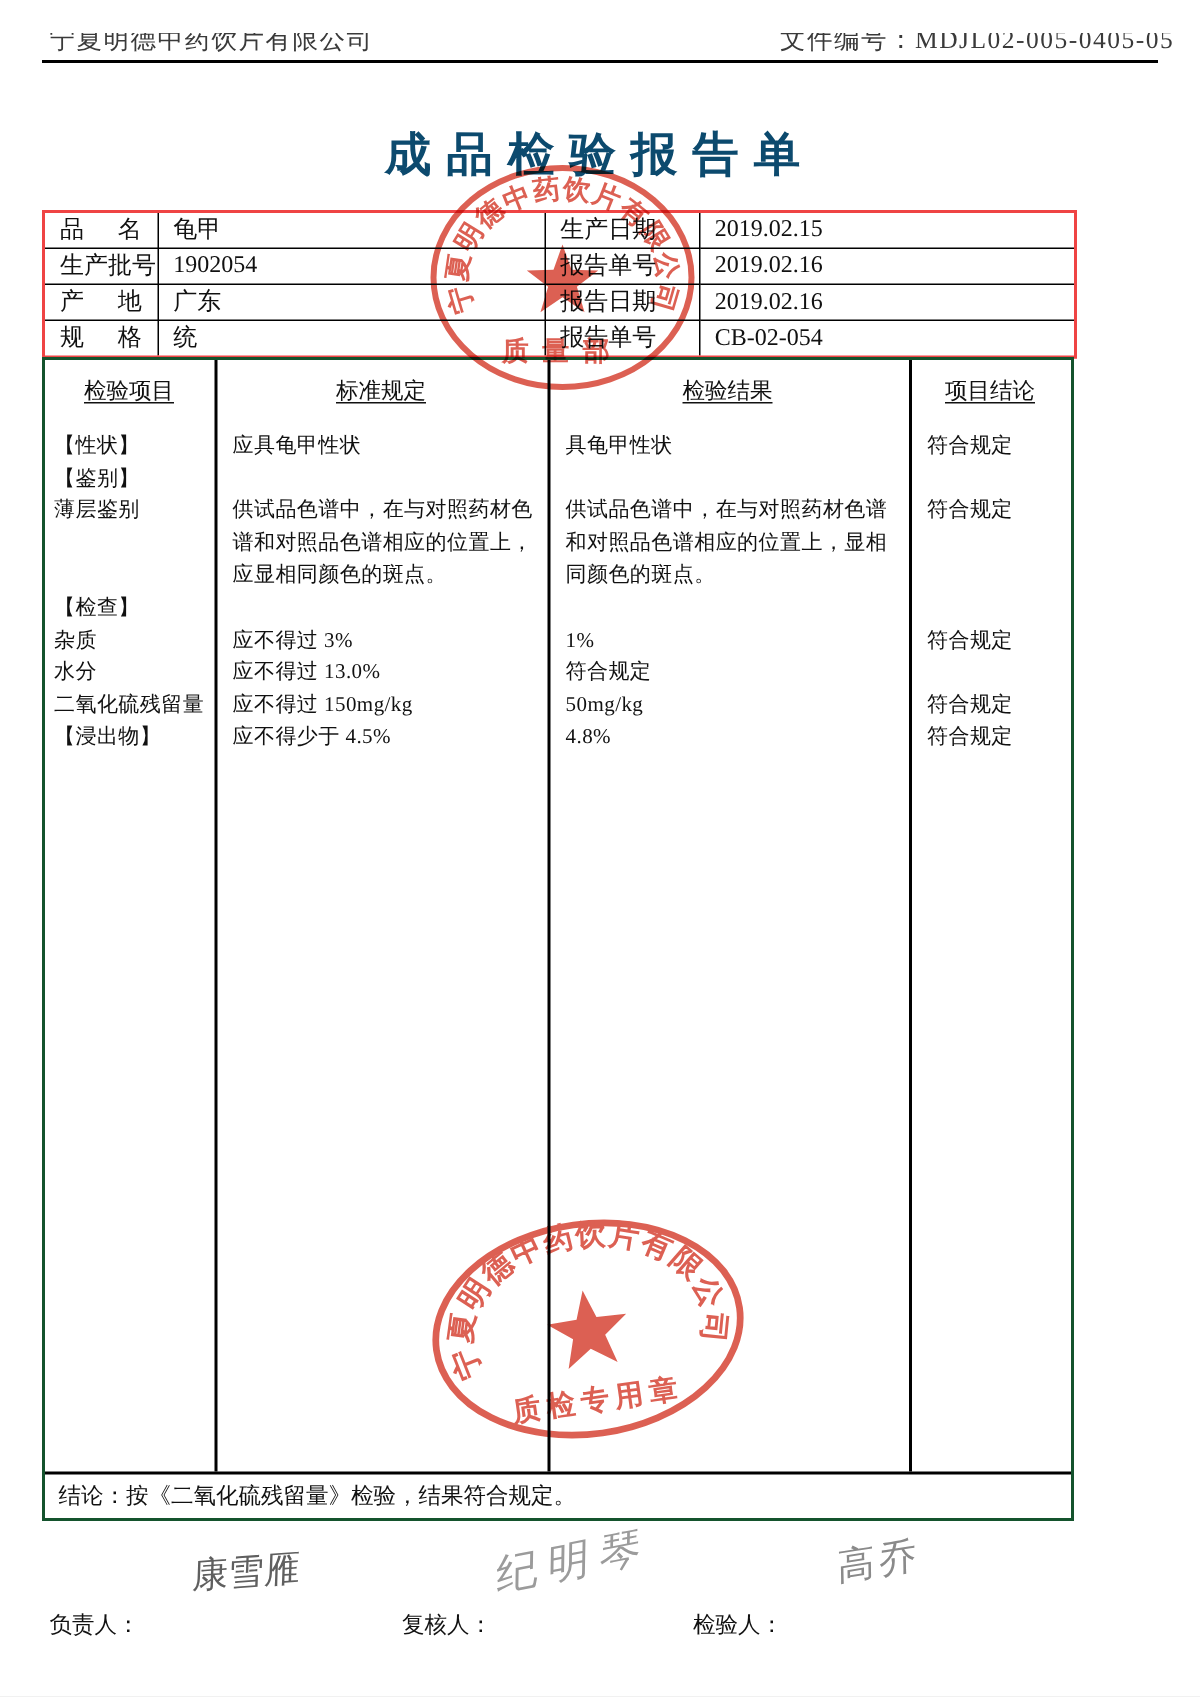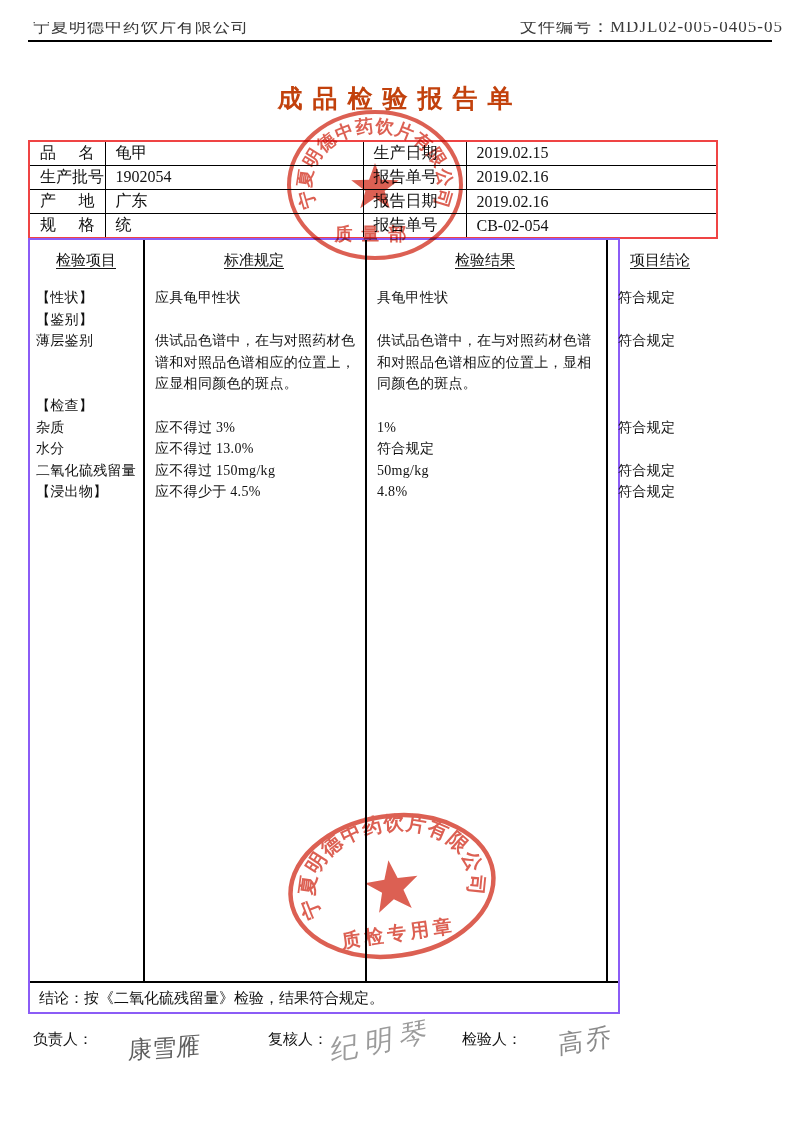--- a/index.html
+++ b/index.html
@@ -13,58 +13,58 @@
   .clip-top { position:absolute; top:22px; height:17px; overflow:hidden; }
   .clip-top > span { display:block; margin-top:-7px; font-size:17px; white-space:nowrap; color:#3a3a3a; letter-spacing:1px; }
   .hdr-left { left:33px; }
   .hdr-right { left:520px; }
   .hdr-rule { position:absolute; left:28px; top:40px; width:744px; height:2px; background:#000; }
 
   
   .doc-title {
     position:absolute; top:82px; left:0; width:100%; text-align:center;
     font-family:"Liberation Sans","DejaVu Sans",sans-serif;
-    font-size:25px; font-weight:bold; letter-spacing:10px; color:#c2410c;
+    font-size:31px; font-weight:bold; letter-spacing:10px; color:#0c4a6e;
   }
 
   
   table.info {
     position:absolute; left:28px; top:140px; width:688px; height:99px;
     border-collapse:collapse; table-layout:fixed;
   }
   table.info td { border:1.5px solid #000; font-size:16px; padding:0 10px; height:24px; overflow:hidden; white-space:nowrap; }
   table.info { border:2px solid #ef4444; }
   td.ilabel { text-align:justify; text-align-last:justify; }
   col.c1 { width:76px; } col.c2 { width:258px; } col.c3 { width:103px; } col.c4 { width:251px; }
 
   
   .main-table {
-    position:absolute; left:28px; top:238px; width:592px; height:776px;
-    border:2px solid #8b5cf6;
+    position:absolute; left:28px; top:238px; width:688px; height:776px;
+    border:2px solid #14532d;
   }
   .vline { position:absolute; top:0; width:1.5px; height:741px; background:#000; }
   .vline.v1 { left:113px; } .vline.v2 { left:335px; } .vline.v3 { left:576px; }
   .hline-conclusion { position:absolute; left:0; right:0; top:741px; height:2px; background:#000; }
   .col-header {
     position:absolute; top:11px; transform:translateX(-50%);
     font-size:15px; text-decoration:underline; text-underline-offset:3px; white-space:nowrap;
   }
   .ch1 { left:56px; } .ch2 { left:224px; } .ch3 { left:455px; } .ch4 { left:630px; }
   .tbody { position:absolute; top:47px; left:0; right:0; }
   .trow { display:grid; grid-template-columns:113px 222px 241px 108px; }
   .trow > div { font-size:14px; line-height:21.6px; letter-spacing:0.3px; }
   .cell-item { padding-left:6px; }
   .cell-standard, .cell-result, .cell-conclusion { padding-left:12px; padding-right:5px; }
   .conclusion-row {
     position:absolute; left:0; right:0; top:743px; height:31px;
     font-size:15px; line-height:31px; padding-left:9px; white-space:nowrap;
   }
 
   
-  .sig-label { position:absolute; font-size:15px; white-space:nowrap; }
+  .sig-label { position:absolute; font-size:15px; white-space:nowrap;margin-top:44px; }
   .sig-name {
     position:absolute; font-family:"Liberation Sans","DejaVu Sans",sans-serif;
     white-space:nowrap; pointer-events:none;
   }
   .sig1 { left:33px;  top:1030px; }
   .sig2 { left:268px; top:1030px; }
   .sig3 { left:462px; top:1030px; }
   .name1 { left:128px; top:1032px; font-size:24px; color:#5f5f5f; transform:rotate(-4deg) skewX(-6deg); }
   .name2 { left:330px; top:1022px; font-size:28px; color:#9b9b9b; letter-spacing:7px; transform:rotate(-11deg) skewX(-12deg); }
   .name3 { left:558px; top:1024px; font-size:25px; color:#8a8a8a; letter-spacing:3px; transform:rotate(-9deg) skewX(-8deg); }

